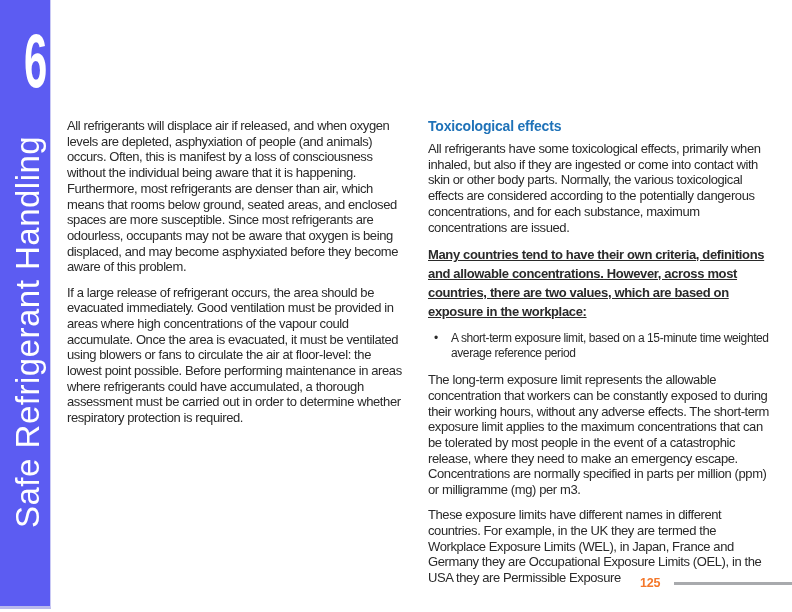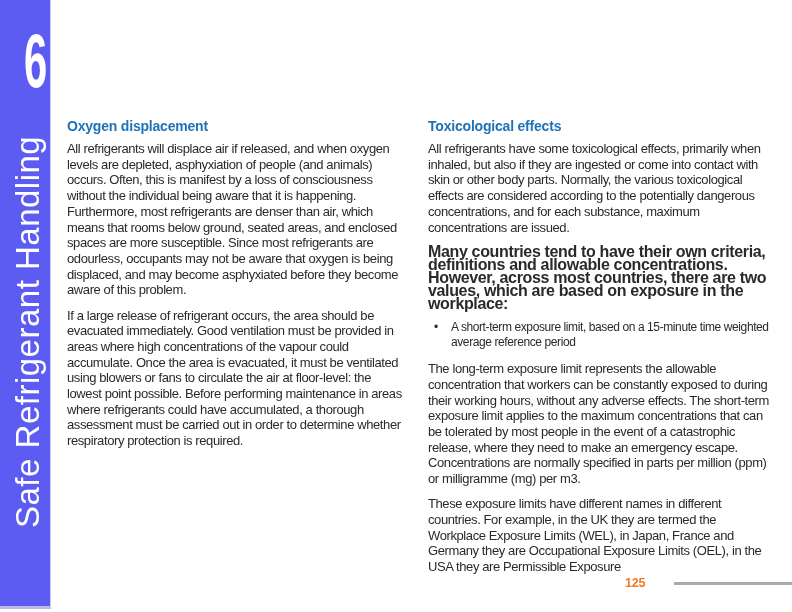--- a/index.html
+++ b/index.html
@@ -52,23 +52,24 @@
     font-weight:bold;
     color:#1f72b8;
   }
   .col p{
     margin:0 0 9.5px 0;
     font-size:13px;line-height:15.7px;
     letter-spacing:-0.4px;
   }
   .col p.bold-para{
     font-weight:bold;
-    font-size:16px;line-height:13px;
+    font-size:13px;line-height:19px;
     letter-spacing:-0.35px;
     margin:2px 0 10px 0;
+    text-decoration:underline;
   }
   ul.bullets{
     list-style:none;
     margin:0 0 4px 0;padding:0;
   }
   ul.bullets li{
     display:flex;
     margin:0 0 10px 0;
     font-size:12px;line-height:15.7px;
     letter-spacing:-0.4px;
@@ -76,21 +77,21 @@
   ul.bullets .dot{
     flex:0 0 23px;
     padding-left:6px;
     box-sizing:border-box;
   }
   ul.bullets .dot::before{content:"\2022";}
 
   
   .footer{position:absolute;left:0;right:0;top:576px;height:16px;}
   .page-num{
-    position:absolute;left:625px;top:0;
+    position:absolute;left:640px;top:0;
     color:#f4772a;
     font-size:12.5px;line-height:14px;
     font-weight:bold;
     letter-spacing:-0.2px;
   }
   .footer-rule{
     position:absolute;left:674px;right:0;top:6px;
     height:3px;
     background:#a8aaad;
   }
@@ -103,21 +104,20 @@
   <aside class="sidebar">
     <div class="chapter-number">6</div>
     <div class="sidebar-title-wrap">
       <span>Safe Refrigerant Handling</span>
     </div>
   </aside>
 
   <main>
 
     <section class="col col-left">
-      <h2>Oxygen displacement</h2>
       <p>All refrigerants will displace air if released, and when oxygen levels are depleted, asphyxiation of people (and animals) occurs. Often, this is manifest by a loss of consciousness without the individual being aware that it is happening. Furthermore, most refrigerants are denser than air, which means that rooms below ground, seated areas, and enclosed spaces are more susceptible. Since most refrigerants are odourless, occupants may not be aware that oxygen is being displaced, and may become asphyxiated before they become aware of this problem.</p>
       <p>If a large release of refrigerant occurs, the area should be evacuated immediately. Good ventilation must be provided in areas where high concentrations of the vapour could accumulate. Once the area is evacuated, it must be ventilated using blowers or fans to circulate the air at floor-level: the lowest point possible. Before performing maintenance in areas where refrigerants could have accumulated, a thorough assessment must be carried out in order to determine whether respiratory protection is required.</p>
     </section>
 
     <section class="col col-right">
       <h2>Toxicological effects</h2>
       <p>All refrigerants have some toxicological effects, primarily when inhaled, but also if they are ingested or come into contact with skin or other body parts. Normally, the various toxicological effects are considered according to the potentially dangerous concentrations, and for each substance, maximum concentrations are issued.</p>
       <p class="bold-para">Many countries tend to have their own criteria, definitions and allowable concentrations. However, across most countries, there are two values, which are based on exposure in the workplace:</p>
       <ul class="bullets">
         <li>

